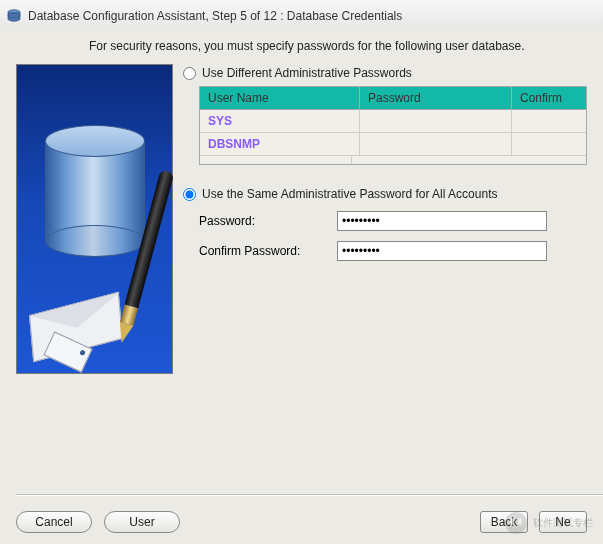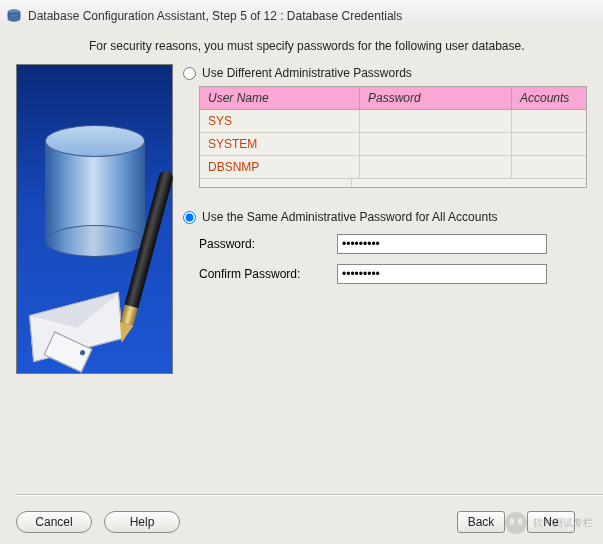--- a/index.html
+++ b/index.html
@@ -171,43 +171,43 @@
       width: 13px;
       height: 13px;
     }
     .users-table {
       border: 1px solid #a8a8a8;
       margin: 4px 0 22px 16px;
       background: #f0efe9;
     }
     .users-table .thead {
       display: flex;
-      background: #f9a8d4;
+      background: #14b8a6;
       border-bottom: 1px solid #a8a8a8;
-      font-style: italic;
     }
     .users-table .thead .th {
       padding: 4px 8px;
       font-size: 12px;
       color: #333;
       border-right: 1px solid #a8a8a8;
     }
     .users-table .thead .th:last-child { border-right: none; }
     .col-user { flex: 0 0 160px; }
     .col-pass { flex: 0 0 152px; }
     .col-conf { flex: 1; }
     .users-table .trow {
       display: flex;
       border-bottom: 1px solid #cfcfc6;
     }
     .users-table .trow:last-child { border-bottom: none; }
     .users-table .trow .td {
       padding: 4px 8px;
-      color: #c2410c;
+      color: #8b5cf6;
       border-right: 1px solid #cfcfc6;
+      font-weight: bold;
     }
     .users-table .trow .td:last-child { border-right: none; }
 
     .field-row {
       display: flex;
       align-items: center;
       margin-left: 16px;
       margin-top: 10px;
       gap: 8px;
     }
@@ -230,21 +230,21 @@
       left: 16px;
       right: 0;
       bottom: 48px;
       height: 1px;
       border-top: 1px solid #bdbdb5;
       border-bottom: 1px solid #fff;
     }
     .bottom-bar {
       position: absolute;
       left: 0;
-      right: 12px;
+      right: 0;
       bottom: 0;
       height: 44px;
       display: flex;
       align-items: center;
       padding: 0 16px;
       gap: 12px;
     }
     .btn {
       min-width: 76px;
       height: 22px;
@@ -257,21 +257,21 @@
       padding: 0 14px;
     }
     .btn-rect {
       border-radius: 3px;
       min-width: 48px;
       padding: 0 8px;
     }
     .nav-group {
       margin-left: auto;
       display: flex;
-      gap: 22px;
+      gap: 11px;
     }
     .watermark {
       position: absolute;
       right: 10px;
       bottom: 10px;
       color: rgba(80,80,80,0.35);
       font-size: 10px;
       font-family: "SimSun", serif;
       display: flex;
       align-items: center;
@@ -333,29 +333,24 @@
 
       <label class="radio-row">
         <input type="radio" name="pwmode" style="">
         <span>Use Different Administrative Passwords</span>
       </label>
 
       <div class="users-table">
         <div class="thead">
           <div class="th col-user">User Name</div>
           <div class="th col-pass">Password</div>
-          <div class="th col-conf">Accounts </div>
+          <div class="th col-conf">Confirm </div>
         </div>
         <div class="trow">
           <div class="td col-user">SYS</div>
-          <div class="td col-pass"></div>
-          <div class="td col-conf"></div>
-        </div>
-        <div class="trow">
-          <div class="td col-user">SYSTEM</div>
           <div class="td col-pass"></div>
           <div class="td col-conf"></div>
         </div>
         <div class="trow">
           <div class="td col-user">DBSNMP</div>
           <div class="td col-pass"></div>
           <div class="td col-conf"></div>
         </div>
         <div class="trow">
           <div class="td col-pass"></div>
@@ -378,21 +373,21 @@
         <input type="password" value="*********" style="">
       </div>
 
     </div>
   </div>
 
   <div class="bottom-divider"></div>
 
   <div class="bottom-bar">
     <button class="btn">Cancel</button>
-    <button class="btn">Help</button>
+    <button class="btn">User</button>
     <div class="nav-group">
       <button class="btn btn-rect">Back</button>
       <button class="btn btn-rect">Ne</button>
     </div>
   </div>
 
   <div class="watermark">
     <span class="wmicon"></span>
     <span>软件测试专栏</span>
   </div>

